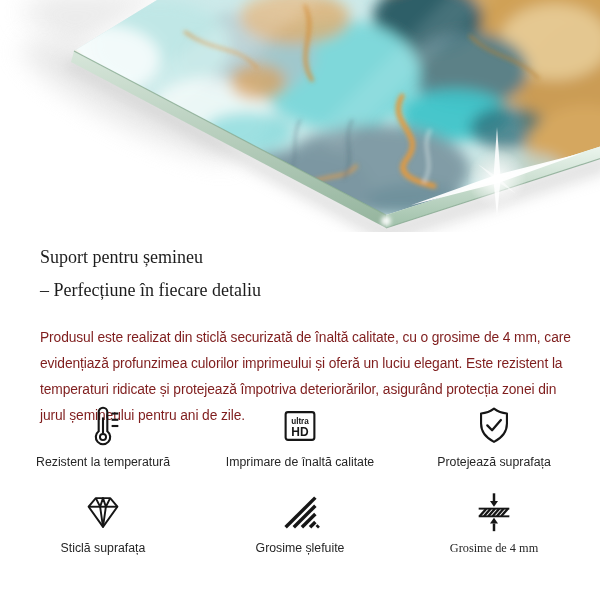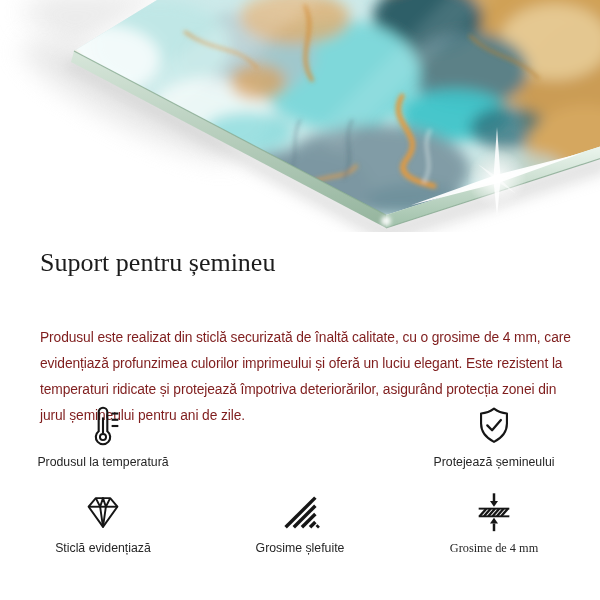--- a/index.html
+++ b/index.html
@@ -1,21 +1,21 @@
 <!DOCTYPE html>
 <html><head>
 <meta charset="utf-8">
 <style>
   html,body{margin:0;padding:0;background:#ffffff;}
   .page{position:relative;width:600px;height:600px;background:#ffffff;overflow:hidden;
         font-family:"Liberation Sans","DejaVu Sans",sans-serif;}
   .hero{position:absolute;top:0;left:0;width:600px;height:232px;}
   .title{position:absolute;left:40px;top:229px;color:#1c1c1c;
          font-family:"Liberation Serif","DejaVu Serif",serif;font-weight:400;
-         font-size:26px;line-height:33px;}
+         font-size:18px;line-height:33px;}
   .title .h-line{display:block;}
   .desc{position:absolute;left:40px;top:311px;width:538px;
         font-size:13.8px;line-height:26px;letter-spacing:-0.1px;color:#7f1d1d;}
   .features{position:absolute;left:0;top:402px;width:600px;height:170px;}
   .feature{position:absolute;width:190px;text-align:center;}
   .f1{left:8px;top:0;}  .f2{left:205px;top:0;}  .f3{left:399px;top:0;}
   .f4{left:8px;top:86px;} .f5{left:205px;top:86px;} .f6{left:399px;top:86px;font-family:Liberation Serif, serif;}
   .f-icon{height:48px;display:flex;align-items:center;justify-content:center;}
   .f-label{margin-top:5px;font-size:12.3px;line-height:14px;color:#262626;}
   .f-icon svg{display:block;}
@@ -120,61 +120,72 @@
           <path d="M0,-52 L3.6,0 L0,38 L-3.6,0 Z" opacity="0.85"></path>
           <path transform="rotate(38)" d="M-24,0 L0,-2 L24,0 L0,2 Z" opacity="0.55"></path>
         </g>
         <circle r="3" fill="#ffffff"></circle>
       </g>
     </svg>
   </div>
 
   <h1 class="title">
     <span class="h-line">Suport pentru șemineu</span>
+    <span class="h-line">– Perfecțiune în fiecare detaliu</span>
   </h1>
 
   <p class="desc">Produsul este realizat din sticlă securizată de înaltă calitate, cu o grosime de 4 mm, care evidențiază profunzimea culorilor imprimeului și oferă un luciu elegant. Este rezistent la temperaturi ridicate și protejează împotriva deteriorărilor, asigurând protecția zonei din jurul șemineului pentru ani de zile.</p>
 
   <div class="features">
 
     <div class="feature f1">
       <div class="f-icon">
         <svg width="46" height="46" viewBox="0 0 48 48" fill="none" stroke="#161616" stroke-width="2.2">
           <path d="M19.5,9.5 a4.5,4.5 0 0 1 9,0 V29.5 a7.5,7.5 0 1 1 -9,0 Z"></path>
           <circle cx="24" cy="35.5" r="3.2" stroke-width="2"></circle>
           <line x1="24" y1="31.5" x2="24" y2="15"></line>
           <line x1="33" y1="11" x2="40" y2="11"></line>
           <line x1="33" y1="17.5" x2="40" y2="17.5"></line>
           <line x1="33" y1="24" x2="40" y2="24"></line>
         </svg>
       </div>
-      <div class="f-label">Produsul la temperatură</div>
-    </div>
-
+      <div class="f-label">Rezistent la temperatură</div>
+    </div>
+
+    <div class="feature f2">
+      <div class="f-icon">
+        <svg width="46" height="46" viewBox="0 0 48 48">
+          <rect x="9" y="9.5" width="30" height="29" rx="2.5" fill="none" stroke="#161616" stroke-width="2.2"></rect>
+          <text x="24" y="21.5" text-anchor="middle" font-family="Liberation Sans, sans-serif" font-size="8.5" font-weight="bold" fill="#161616">ultra</text>
+          <text x="24" y="34" text-anchor="middle" font-family="Liberation Sans, sans-serif" font-size="12.5" font-weight="bold" fill="#161616">HD</text>
+        </svg>
+      </div>
+      <div class="f-label">Imprimare de înaltă calitate</div>
+    </div>
 
     <div class="feature f3">
       <div class="f-icon">
         <svg width="46" height="46" viewBox="0 0 48 48" fill="none" stroke="#161616" stroke-width="2.2" stroke-linejoin="round">
           <path d="M24,5.8 C28,8.8 32.8,10.4 37.5,10.9 V21.5 C37.5,30.6 32,36.6 24,40.6 C16,36.6 10.5,30.6 10.5,21.5 V10.9 C15.2,10.4 20,8.8 24,5.8 Z"></path>
           <path d="M17,23.4 L22,28.4 L31.2,17.8" stroke-width="2.4" stroke-linecap="round"></path>
         </svg>
       </div>
-      <div class="f-label">Protejează șemineului</div>
+      <div class="f-label">Protejează suprafața</div>
     </div>
 
     <div class="feature f4">
       <div class="f-icon">
         <svg width="46" height="46" viewBox="0 0 48 48" fill="none" stroke="#161616" stroke-width="2" stroke-linejoin="round">
           <path d="M9,18.5 L16.5,9.5 H31.5 L39,18.5 L24,39.5 Z"></path>
           <path d="M9,18.5 H39"></path>
           <path d="M16.5,9.5 L21,18.5 L24,9.5 L27,18.5 L31.5,9.5"></path>
           <path d="M21,18.5 L24,39.5 L27,18.5"></path>
         </svg>
       </div>
-      <div class="f-label">Sticlă evidențiază</div>
+      <div class="f-label">Sticlă suprafața</div>
     </div>
 
     <div class="feature f5">
       <div class="f-icon">
         <svg width="46" height="46" viewBox="0 0 48 48" stroke="#161616" stroke-width="3.6" fill="none">
           <path d="M9,40 L40,9"></path>
           <path d="M17.5,40 L40,17.5"></path>
           <path d="M26,40 L40,26"></path>
           <path d="M34.5,40 L40,34.5"></path>
           <path d="M41.5,40 L43.5,38"></path>

